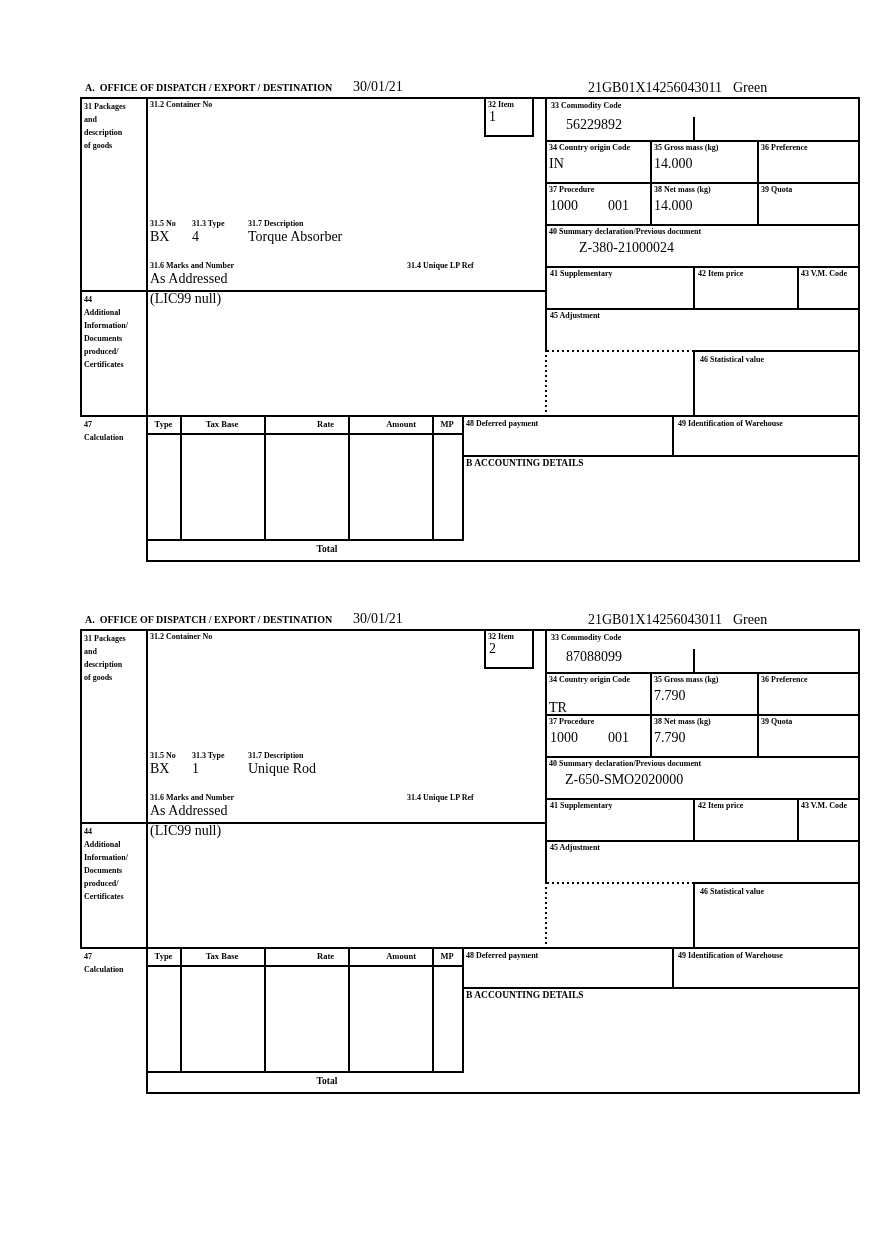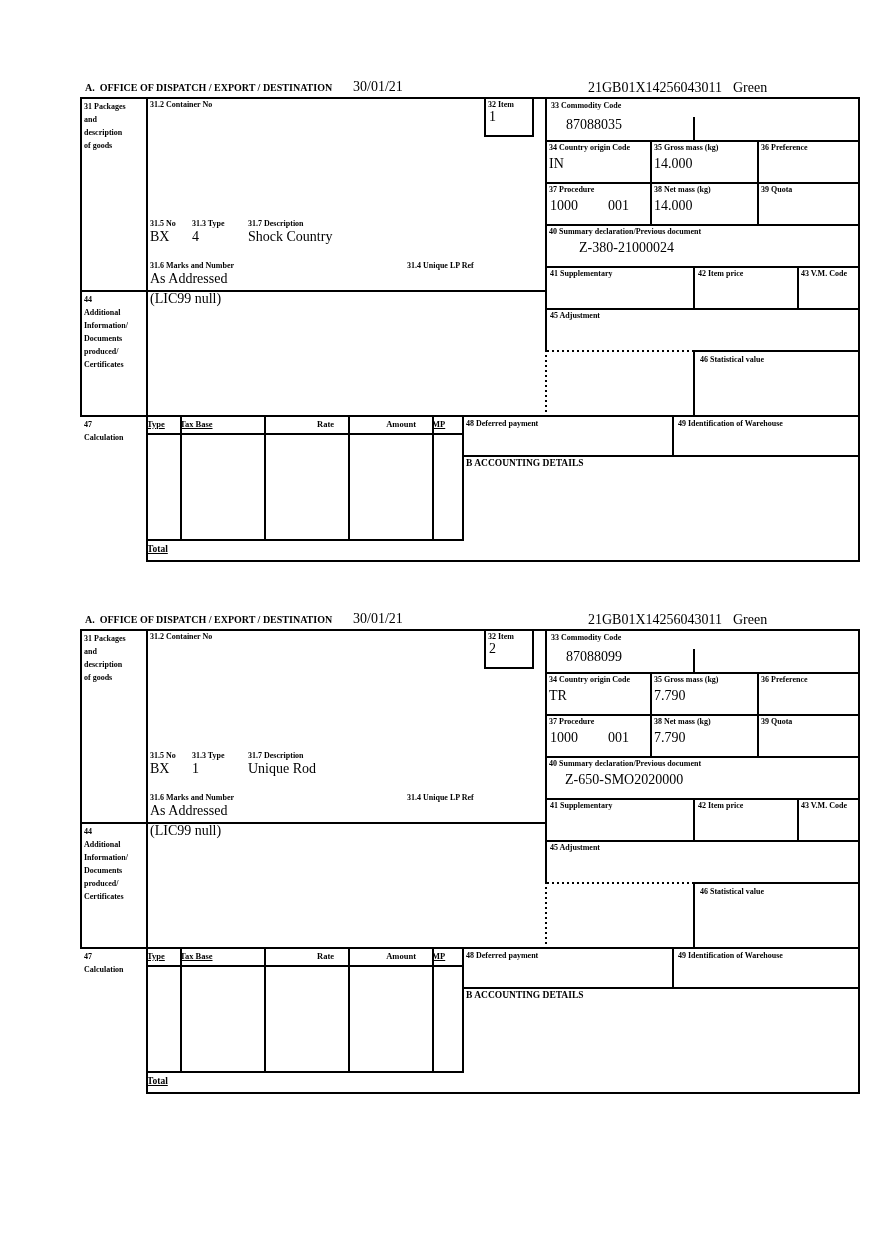--- a/index.html
+++ b/index.html
@@ -9,21 +9,21 @@
   .hl{position:absolute;height:2px;background:#000;}
   .vl{position:absolute;width:2px;background:#000;}
   .dh{position:absolute;height:2px;background:repeating-linear-gradient(90deg,#000 0 2px,transparent 2px 5px);}
   .dv{position:absolute;width:2px;background:repeating-linear-gradient(180deg,#000 0 2px,transparent 2px 5px);}
   .lbl{position:absolute;font-weight:bold;font-size:8px;line-height:10px;white-space:nowrap;}
   .ml{white-space:pre-line;line-height:13px;}
   .val{position:absolute;font-size:14px;line-height:15px;white-space:nowrap;}
   .office{position:absolute;font-weight:bold;font-size:10px;white-space:pre;}
   .hdrval{position:absolute;font-size:14px;line-height:16px;white-space:nowrap;}
   .th{position:absolute;top:339px;font-weight:bold;font-size:8.5px;line-height:10px;}
-  .tc{text-align:left;text-decoration:underline;}
+  .tc{text-align:center;}
   .tr{text-align:right;}
   .b9{position:absolute;font-weight:bold;font-size:9.5px;line-height:11px;white-space:nowrap;}
 </style>
 </head>
 <body>
 
 <div id="page">
   <div id="form-root">
   <div class="section" style="top: 80px;">
 
@@ -70,28 +70,28 @@
     <i class="vl" style="left:432px;top:335px;height:124px"></i>
 
     <div class="lbl ml" style="left:84px;top:20px">31 Packages
 and
 description
 of goods</div>
     <div class="lbl" style="left:150px;top:20px">31.2 Container No</div>
     <div class="lbl" style="left:488px;top:20px">32 Item</div>
     <div class="val" style="left:489px;top:29px">1</div>
     <div class="lbl" style="left:551px;top:21px">33 Commodity Code</div>
-    <div class="val" style="left:566px;top:37px">87088035</div>
+    <div class="val" style="left:566px;top:37px">56229892</div>
 
     <div class="lbl" style="left:150px;top:139px">31.5 No</div>
     <div class="lbl" style="left:192px;top:139px">31.3 Type</div>
     <div class="lbl" style="left:248px;top:139px">31.7 Description</div>
     <div class="val" style="left:150px;top:149px">BX</div>
     <div class="val" style="left:192px;top:149px">4</div>
-    <div class="val" style="left:248px;top:149px">Shock Country</div>
+    <div class="val" style="left:248px;top:149px">Torque Absorber</div>
     <div class="lbl" style="left:150px;top:181px">31.6 Marks and Number</div>
     <div class="lbl" style="left:407px;top:181px">31.4 Unique LP Ref</div>
     <div class="val" style="left:150px;top:191px">As Addressed</div>
 
     <div class="lbl" style="left:549px;top:63px">34 Country origin Code</div>
     <div class="val" style="left:549px;top:76px">IN</div>
     <div class="lbl" style="left:654px;top:63px">35 Gross mass (kg)</div>
     <div class="val" style="left:654px;top:76px">14.000</div>
     <div class="lbl" style="left:761px;top:63px">36 Preference</div>
     <div class="lbl" style="left:549px;top:105px">37 Procedure</div>
@@ -188,21 +188,21 @@
     <div class="lbl" style="left:192px;top:139px">31.3 Type</div>
     <div class="lbl" style="left:248px;top:139px">31.7 Description</div>
     <div class="val" style="left:150px;top:149px">BX</div>
     <div class="val" style="left:192px;top:149px">1</div>
     <div class="val" style="left:248px;top:149px">Unique Rod</div>
     <div class="lbl" style="left:150px;top:181px">31.6 Marks and Number</div>
     <div class="lbl" style="left:407px;top:181px">31.4 Unique LP Ref</div>
     <div class="val" style="left:150px;top:191px">As Addressed</div>
 
     <div class="lbl" style="left:549px;top:63px">34 Country origin Code</div>
-    <div class="val" style="left:549px;top:76px">TR</div>
+    <div class="val" style="left:549px;top:88px">TR</div>
     <div class="lbl" style="left:654px;top:63px">35 Gross mass (kg)</div>
     <div class="val" style="left:654px;top:76px">7.790</div>
     <div class="lbl" style="left:761px;top:63px">36 Preference</div>
     <div class="lbl" style="left:549px;top:105px">37 Procedure</div>
     <div class="val" style="left:550px;top:118px">1000</div>
     <div class="val" style="left:608px;top:118px">001</div>
     <div class="lbl" style="left:654px;top:105px">38 Net mass (kg)</div>
     <div class="val" style="left:654px;top:118px">7.790</div>
     <div class="lbl" style="left:761px;top:105px">39 Quota</div>
     <div class="lbl" style="left:549px;top:147px">40 Summary declaration/Previous document</div>

